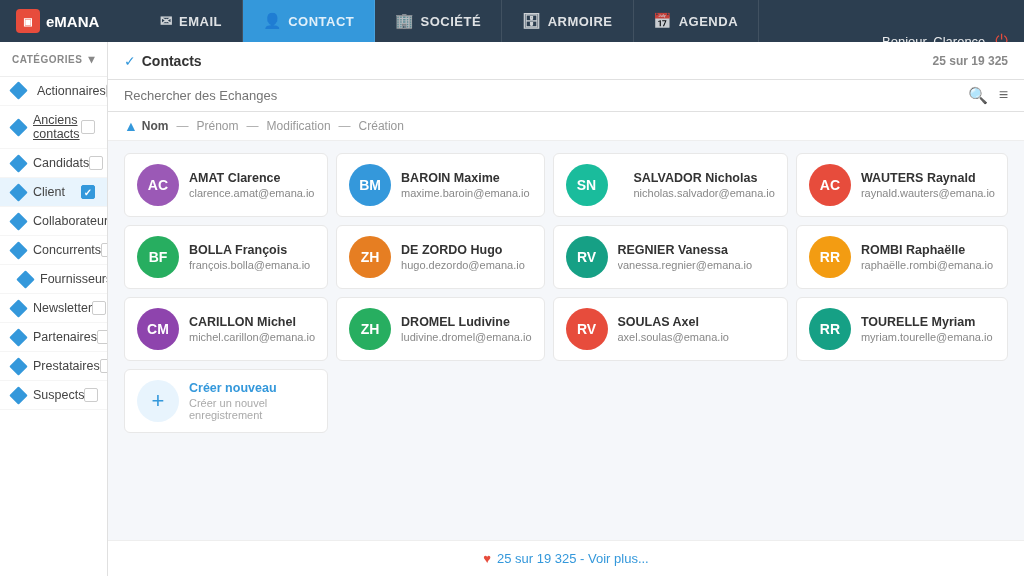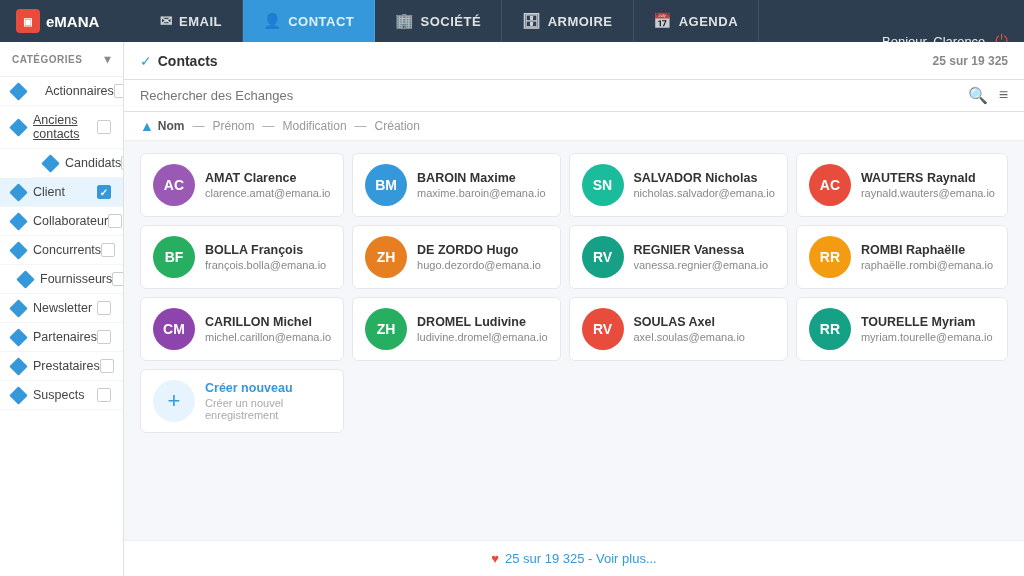--- a/index.html
+++ b/index.html
@@ -53,34 +53,34 @@
 
 <div style="display:flex;height:534px;">
 
   <aside style="width:145px;background:white;border-right:1px solid #e0e0e0;display:flex;flex-direction:column;overflow-y:auto;">
     <div style="display:flex;align-items:center;justify-content:space-between;padding:10px 12px;font-size:10px;font-weight:700;color:#888;text-transform:uppercase;letter-spacing:0.5px;border-bottom:1px solid #eee;">
       <span>CATÉGORIES</span>
       <span style="cursor:pointer;font-size:12px;">▾</span>
     </div>
     <div id="sidebar-items-container">
         <div style="display: flex; align-items: center; justify-content: space-between; padding: 7px 12px; cursor: pointer; border-bottom: 1px solid rgb(245, 245, 245); color: rgb(68, 68, 68); font-size: 12.5px;">
-          <div style="display: flex; align-items: flex-end; gap: 20px;">
+          <div style="display: flex; align-items: flex-start; gap: 12px;">
             <div style="width: 13px; height: 13px; background: rgb(52, 152, 219); transform: rotate(45deg); border-radius: 1px; flex-shrink: 0;"></div>
             <span>Actionnaires</span>
           </div>
           <div style="width: 14px; height: 14px; border: 1px solid rgb(204, 204, 204); border-radius: 2px; display: flex; align-items: center; justify-content: center; flex-shrink: 0;"></div>
         </div>
         <div style="display: flex; align-items: center; justify-content: space-between; padding: 7px 12px; cursor: pointer; border-bottom: 1px solid rgb(245, 245, 245); color: rgb(68, 68, 68); font-size: 12.5px;">
           <div style="display: flex; align-items: center; gap: 8px; text-decoration: underline;">
             <div style="width: 13px; height: 13px; background: rgb(52, 152, 219); transform: rotate(45deg); border-radius: 1px; flex-shrink: 0;"></div>
             <span>Anciens contacts</span>
           </div>
           <div style="width: 14px; height: 14px; border: 1px solid rgb(204, 204, 204); border-radius: 2px; display: flex; align-items: center; justify-content: center; flex-shrink: 0;"></div>
         </div>
-        <div style="display: flex; align-items: center; justify-content: space-between; padding: 7px 12px; cursor: pointer; border-bottom: 1px solid rgb(245, 245, 245); color: rgb(68, 68, 68); font-size: 12.5px; margin-left: 32px;">
+        <div style="display: flex; align-items: center; justify-content: space-between; padding: 7px 12px; cursor: pointer; border-bottom: 1px solid rgb(245, 245, 245); color: rgb(68, 68, 68); font-size: 12.5px;">
           <div style="display: flex; align-items: center; gap: 8px;">
             <div style="width: 13px; height: 13px; background: rgb(52, 152, 219); transform: rotate(45deg); border-radius: 1px; flex-shrink: 0;"></div>
             <span>Candidats</span>
           </div>
           <div style="width: 14px; height: 14px; border: 1px solid rgb(204, 204, 204); border-radius: 2px; display: flex; align-items: center; justify-content: center; flex-shrink: 0;"></div>
         </div>
         <div style="display: flex; align-items: center; justify-content: space-between; padding: 7px 12px; cursor: pointer; border-bottom: 1px solid rgb(245, 245, 245); color: rgb(68, 68, 68); font-size: 12.5px; background: rgb(232, 244, 253);">
           <div style="display: flex; align-items: center; gap: 8px;">
             <div style="width: 13px; height: 13px; background: rgb(52, 152, 219); transform: rotate(45deg); border-radius: 1px; flex-shrink: 0;"></div>
             <span>Client</span>
@@ -178,21 +178,21 @@
       <div style="font-size:11px;color:#888;margin-top:2px;white-space:nowrap;overflow:hidden;text-overflow:ellipsis;">clarence.amat@emana.io</div>
     </div>
   </div>
         <div style="display: flex; align-items: center; gap: 10px; background: white; border-radius: 6px; padding: 10px 12px; cursor: pointer; border: 1px solid rgb(232, 232, 232);">
     <div style="width:42px;height:42px;border-radius:50%;background:#3498db;display:flex;align-items:center;justify-content:center;font-size:14px;font-weight:700;color:white;flex-shrink:0;">BM</div>
     <div style="flex:1;min-width:0;">
       <div style="font-size:12.5px;font-weight:600;color:#333;">BAROIN Maxime</div>
       <div style="font-size:11px;color:#888;margin-top:2px;white-space:nowrap;overflow:hidden;text-overflow:ellipsis;">maxime.baroin@emana.io</div>
     </div>
   </div>
-        <div style="display: flex; align-items: center; gap: 10px; background: white; border-radius: 6px; padding: 10px 12px; cursor: pointer; border: 1px solid rgb(232, 232, 232);">
+        <div style="display: flex; align-items: center; gap: 26px; background: white; border-radius: 6px; padding: 10px 12px; cursor: pointer; border: 1px solid rgb(232, 232, 232);">
     <div style="width:42px;height:42px;border-radius:50%;background:#1abc9c;display:flex;align-items:center;justify-content:center;font-size:14px;font-weight:700;color:white;flex-shrink:0;">SN</div>
     <div style="flex:1;min-width:0;">
       <div style="font-size:12.5px;font-weight:600;color:#333;">SALVADOR Nicholas</div>
       <div style="font-size:11px;color:#888;margin-top:2px;white-space:nowrap;overflow:hidden;text-overflow:ellipsis;">nicholas.salvador@emana.io</div>
     </div>
   </div>
         <div style="display: flex; align-items: center; gap: 10px; background: white; border-radius: 6px; padding: 10px 12px; cursor: pointer; border: 1px solid rgb(232, 232, 232);">
     <div style="width:42px;height:42px;border-radius:50%;background:#e74c3c;display:flex;align-items:center;justify-content:center;font-size:14px;font-weight:700;color:white;flex-shrink:0;">AC</div>
     <div style="flex:1;min-width:0;">
       <div style="font-size:12.5px;font-weight:600;color:#333;">WAUTERS Raynald</div>

